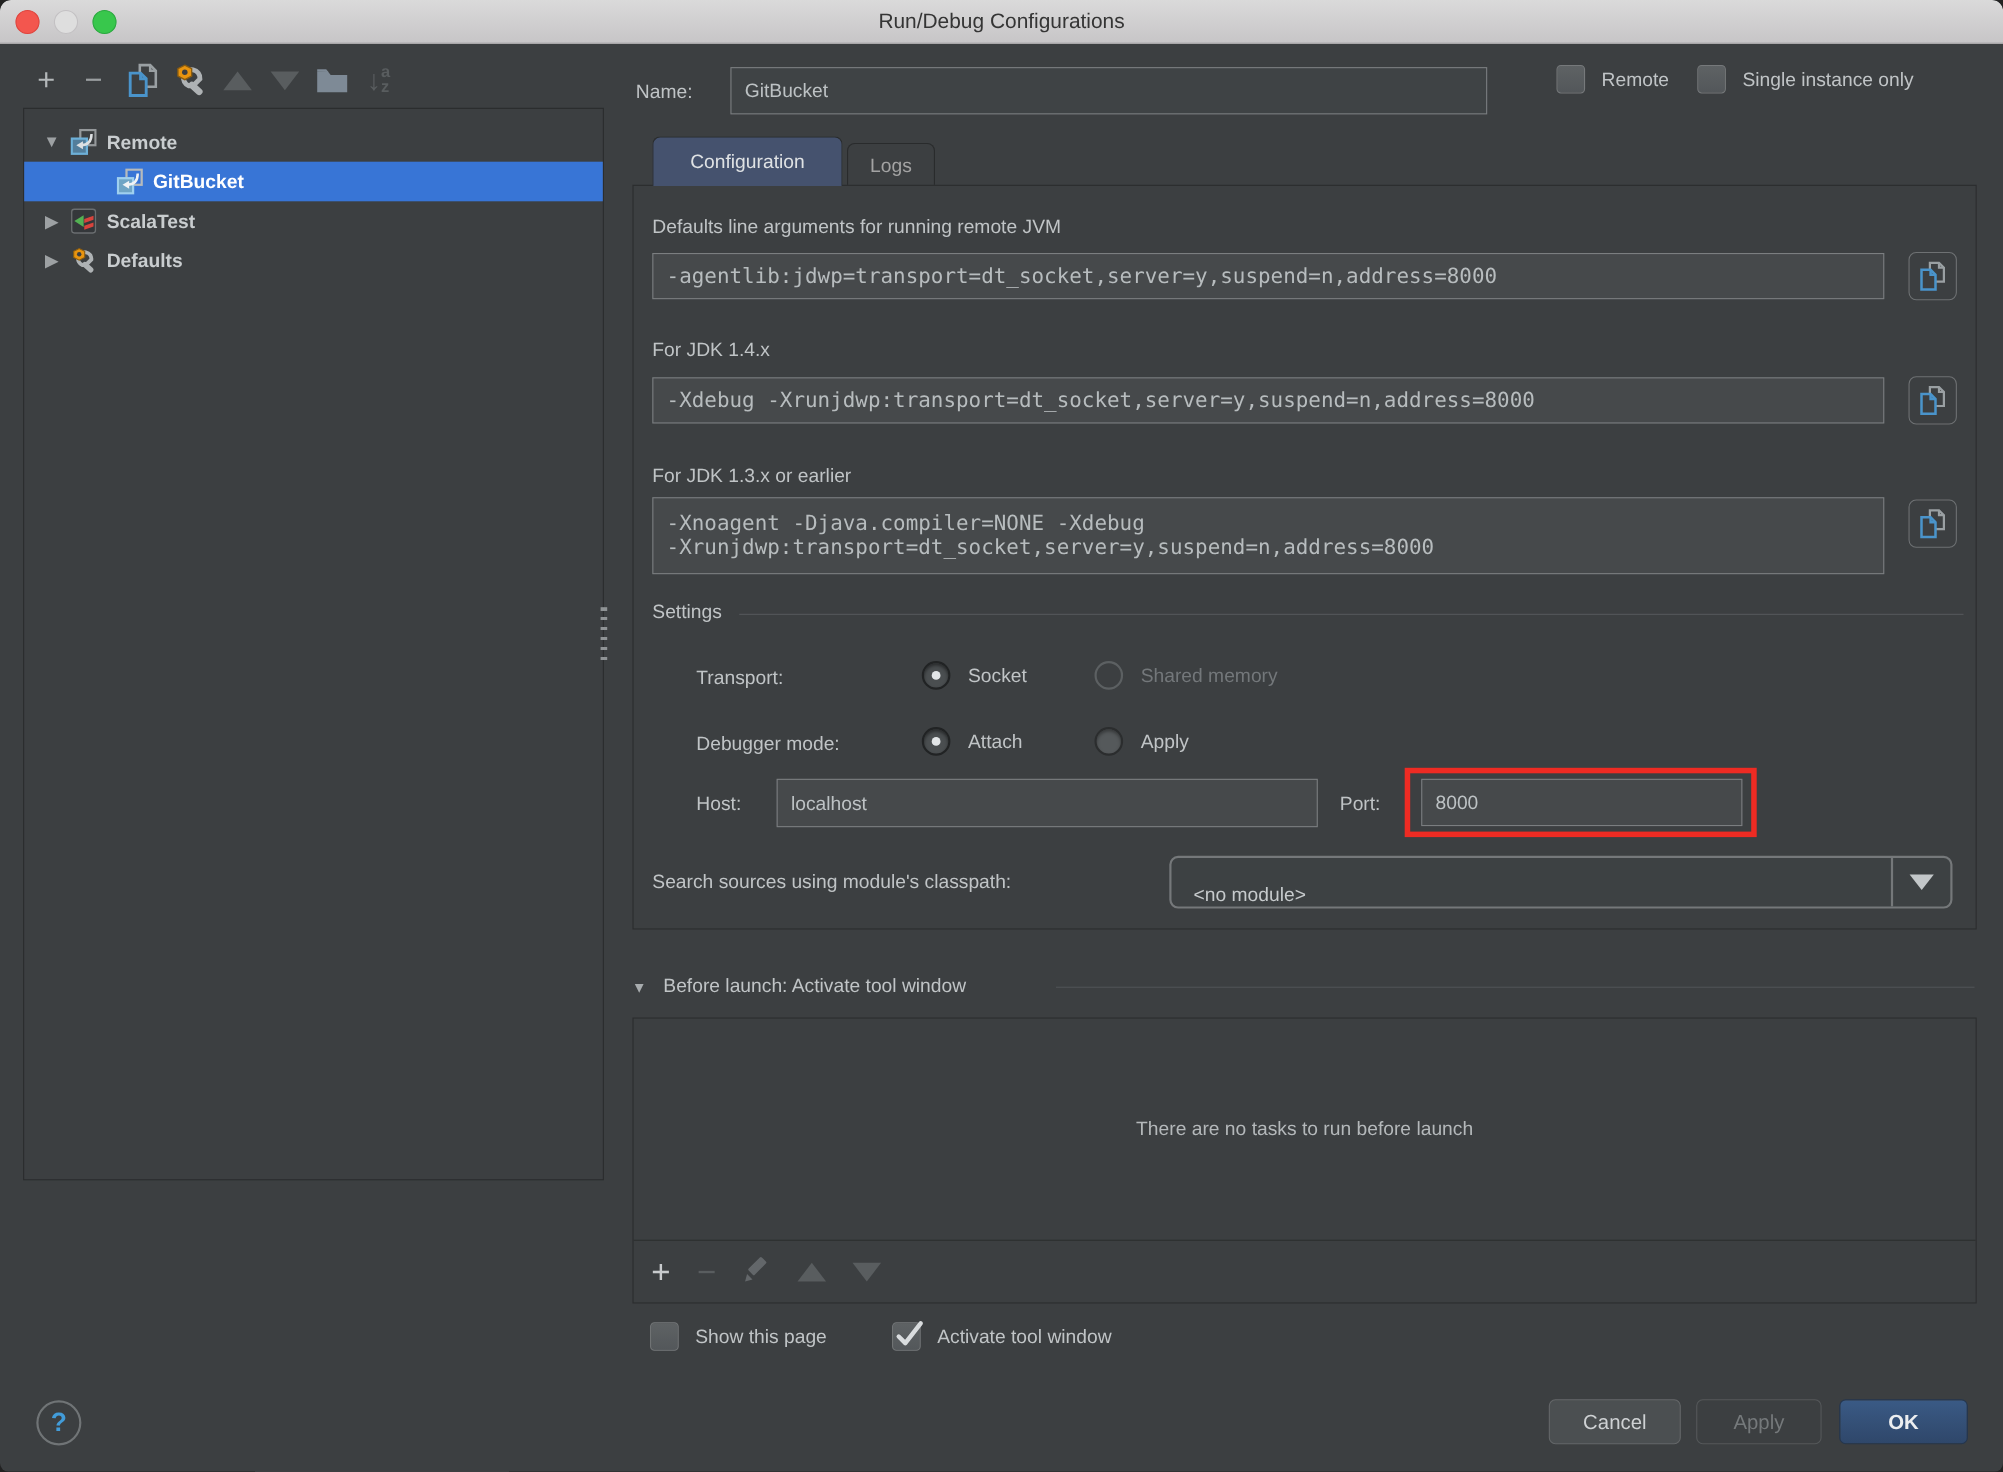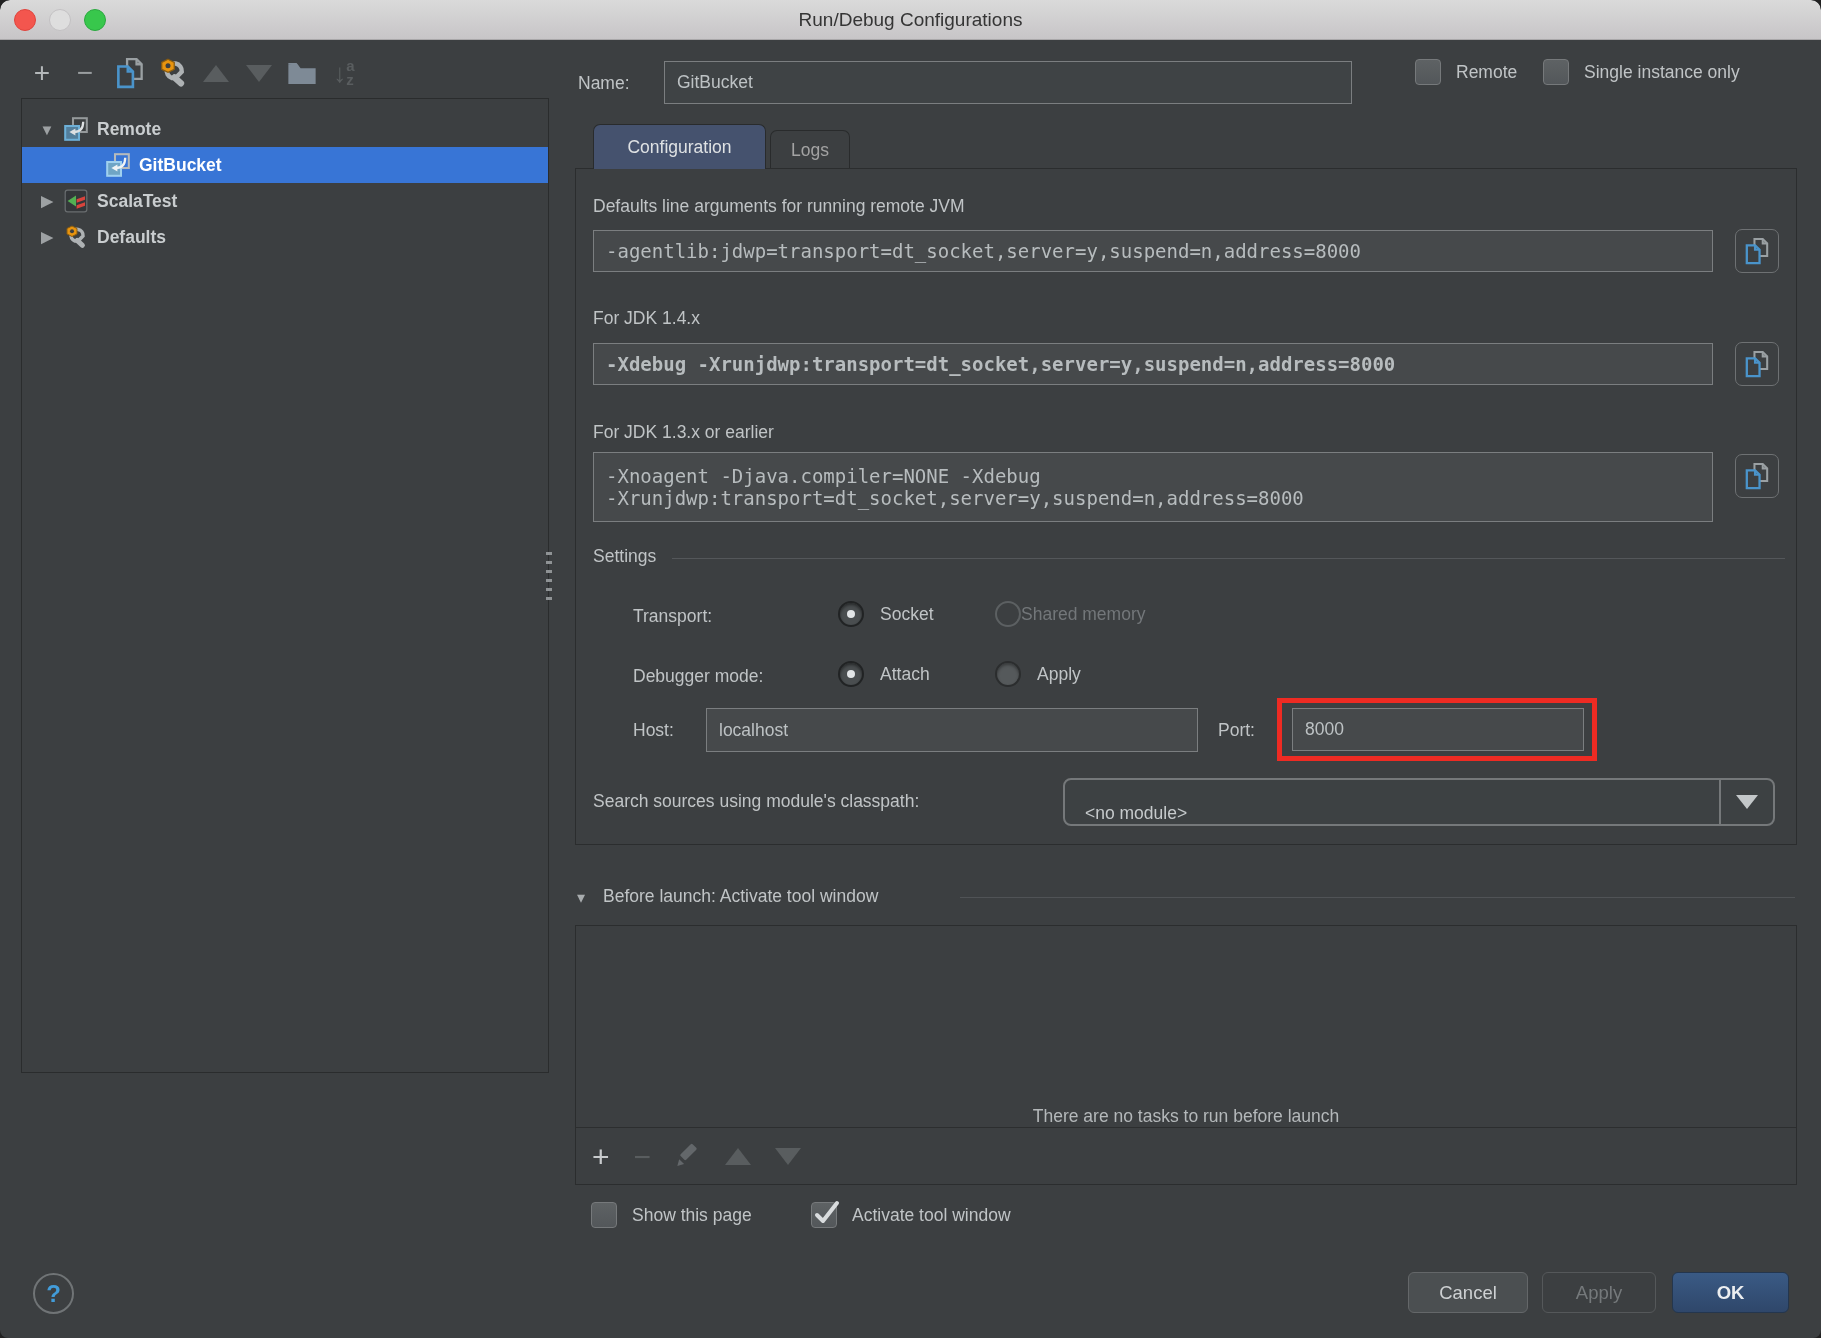--- a/index.html
+++ b/index.html
@@ -211,21 +211,21 @@
   <div class="abs copy-btn" style="left:1735px;top:229px;z-index:4;">
     <svg width="26" height="28" viewBox="0 0 20 22">
       <path d="M8 1.5 h6.5 l3.5 3.5 v10 h-10 z" fill="#3c3f41" stroke="#9aa0a3" stroke-width="1.6"></path>
       <path d="M14.5 1.5 v3.5 h3.5" fill="none" stroke="#9aa0a3" stroke-width="1.6"></path>
       <path d="M2 6.5 h6.5 l3.5 3.5 v10.5 h-10 z" fill="#3c3f41" stroke="#4a94cb" stroke-width="1.8"></path>
       <path d="M8.5 6.5 v3.5 h3.5" fill="none" stroke="#4a94cb" stroke-width="1.8"></path>
     </svg>
   </div>
 
   <div class="abs lbl" style="left:593px;top:308px;z-index:4;">For JDK 1.4.x</div>
-  <div class="abs field mono" style="left:593px;top:343px;width:1120px;height:42px;z-index:4;font-weight:bold;">-Xdebug -Xrunjdwp:transport=dt_socket,server=y,suspend=n,address=8000</div>
+  <div class="abs field mono" style="left:593px;top:343px;width:1120px;height:42px;z-index:4;">-Xdebug -Xrunjdwp:transport=dt_socket,server=y,suspend=n,address=8000</div>
   <div class="abs copy-btn" style="left:1735px;top:342px;z-index:4;">
     <svg width="26" height="28" viewBox="0 0 20 22">
       <path d="M8 1.5 h6.5 l3.5 3.5 v10 h-10 z" fill="#3c3f41" stroke="#9aa0a3" stroke-width="1.6"></path>
       <path d="M14.5 1.5 v3.5 h3.5" fill="none" stroke="#9aa0a3" stroke-width="1.6"></path>
       <path d="M2 6.5 h6.5 l3.5 3.5 v10.5 h-10 z" fill="#3c3f41" stroke="#4a94cb" stroke-width="1.8"></path>
       <path d="M8.5 6.5 v3.5 h3.5" fill="none" stroke="#4a94cb" stroke-width="1.8"></path>
     </svg>
   </div>
 
   <div class="abs lbl" style="left:593px;top:422px;z-index:4;">For JDK 1.3.x or earlier</div>
@@ -245,21 +245,21 @@
   <div class="abs lbl" style="left:593px;top:546px;z-index:4;">Settings</div>
   <div class="hr" style="left:672px;top:558px;width:1113px;z-index:4;"></div>
 
   <div class="abs lbl" style="left:633px;top:606px;z-index:4;">Transport:</div>
   <div class="abs row-flex" style="left:838px;top:601px;z-index:4;">
     <div class="radio on"></div>
     <span class="lbl" style="margin-left:16px;">Socket</span>
   </div>
   <div class="abs row-flex" style="left:995px;top:601px;z-index:4;">
     <div class="radio disabled"></div>
-    <span class="lbl dim" style="">Shared memory</span>
+    <span class="lbl dim" style="margin-left:16px;">Shared memory</span>
   </div>
 
   <div class="abs lbl" style="left:633px;top:666px;z-index:4;">Debugger mode:</div>
   <div class="abs row-flex" style="left:838px;top:661px;z-index:4;">
     <div class="radio on"></div>
     <span class="lbl" style="margin-left:16px;">Attach</span>
   </div>
   <div class="abs row-flex" style="left:995px;top:661px;z-index:4;">
     <div class="radio off"></div>
     <span class="lbl" style="margin-left:16px;">Apply</span>
@@ -277,21 +277,21 @@
     <div class="dd">
       <div class="dd-arrow"></div>
     </div>
   </div>
 
   <div class="abs" style="left:577px;top:888px;font-size:16px;color:#a8acae;">▾</div>
   <div class="abs lbl" style="left:603px;top:886px;">Before launch: Activate tool window</div>
   <div class="hr" style="left:960px;top:897px;width:835px;background:#505356;"></div>
 
   <div class="panel" style="left:575px;top:925px;width:1222px;height:260px;">
-    <div style="position:absolute;left:0;top:0;width:100%;height:201px;display:flex;align-items:flex-end;justify-content:center;">
+    <div style="position:absolute;left:0;top:0;width:100%;height:201px;display:flex;align-items:center;justify-content:center;">
       <span class="lbl" style="color:#b4b8ba;">There are no tasks to run before launch</span>
     </div>
     <div class="hr" style="left:0;top:201px;width:100%;background:#2c2e2f;"></div>
     <div style="position:absolute;left:0;top:202px;width:100%;height:57px;display:flex;align-items:center;padding-left:16px;gap:24px;">
       <span style="font-size:30px;color:#c8cbcd;line-height:1;">+</span>
       <span style="font-size:30px;color:#595d5f;line-height:1;">−</span>
       <span>
         <svg width="26" height="26" viewBox="0 0 20 20">
           <rect x="7" y="1" width="6" height="13" rx="1" fill="#63676a" transform="rotate(45 10 8)"></rect>
           <polygon points="3.2,13.2 7,17 1.8,18.4" fill="#63676a"></polygon>

